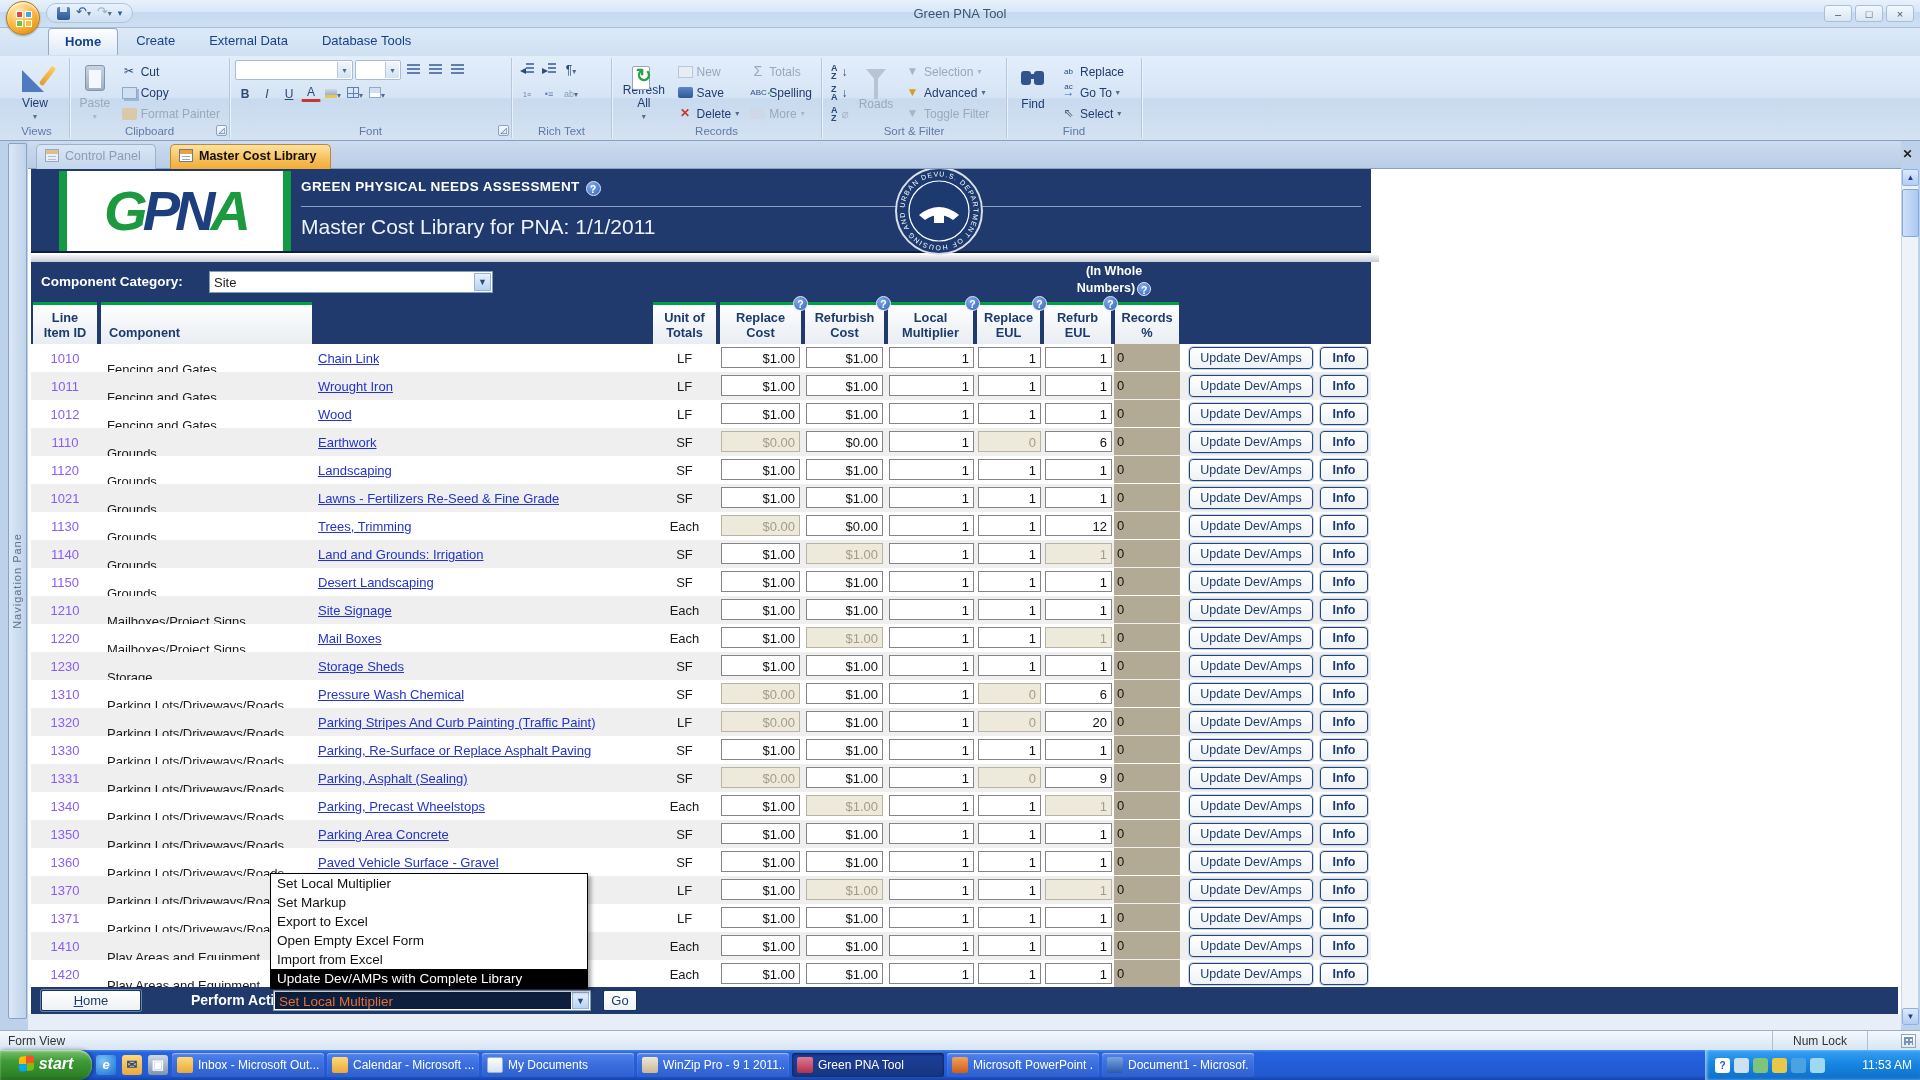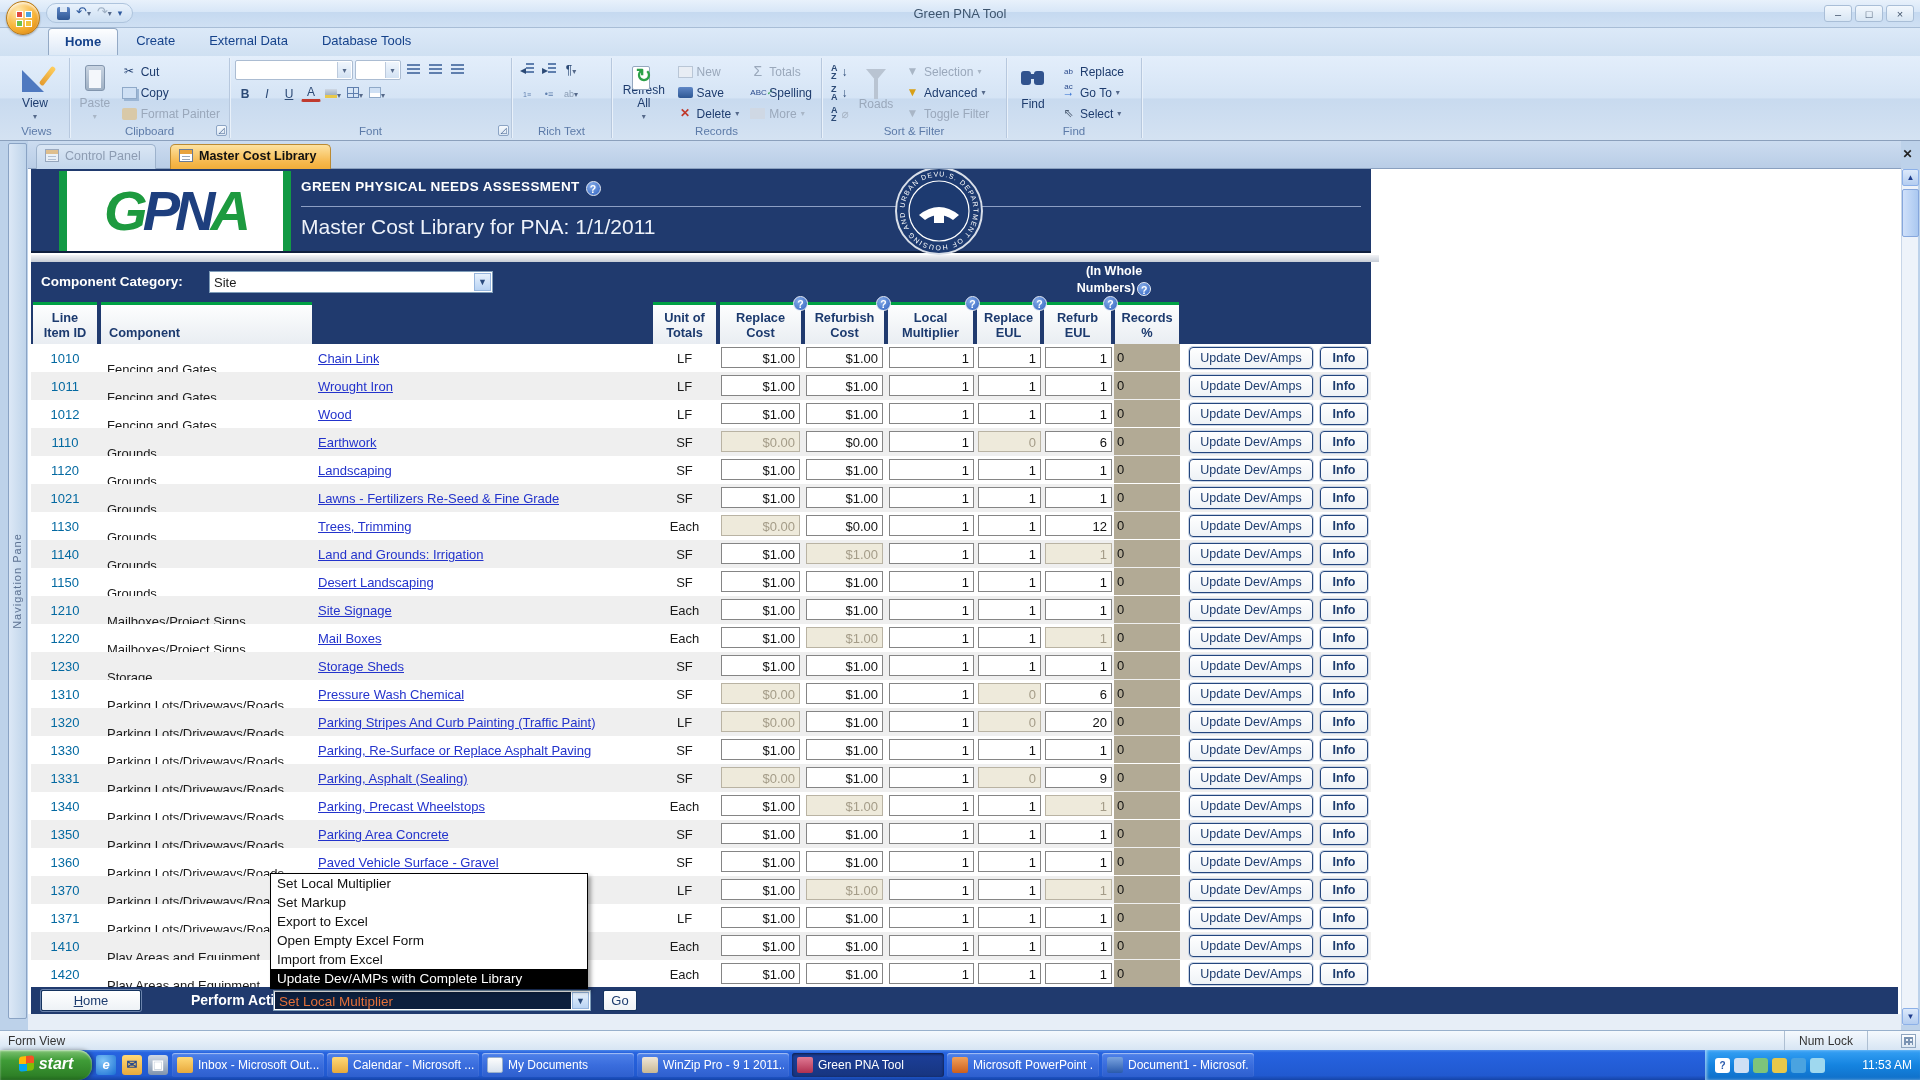--- a/index.html
+++ b/index.html
@@ -115,21 +115,21 @@
  color:#1c3a6e;font-weight:bold;font-size:12.8px;line-height:15px;display:flex;flex-direction:column;justify-content:center;align-items:center;}
 .hc.hleft{justify-content:flex-end;align-items:flex-start;padding:0 0 4px 8px;}
 .hc .hq{position:absolute;top:-9px;right:-7px;margin:0;z-index:6;}
 .c0{left:2px;width:64px;} .c1{left:70px;width:211px;} .c2{left:285px;width:333px;} .c3{left:622px;width:63px;}
 .c4{left:689px;width:81px;} .c5{left:774px;width:79px;} .c6{left:857px;width:85px;} .c7{left:946px;width:63px;}
 .c8{left:1013px;width:67px;} .c9{left:1084px;width:64px;}
 
 #rows{position:absolute;left:3px;top:175px;width:1340px;box-shadow:inset 2px 0 0 #37599e;}
 .trow{position:relative;height:28px;background:#fff;}
 .trow.odd{background:#efefef;}
-.tid{position:absolute;left:0;top:7px;width:68px;text-align:center;font-size:13px;color:#0369a1;}
+.tid{position:absolute;left:0;top:7px;width:68px;text-align:center;font-size:13px;color:#8b5cf6;}
 .tcomp{position:absolute;left:76px;top:18px;width:210px;font-size:13px;color:#1a1a1a;white-space:nowrap;overflow:hidden;}
 .tlink{position:absolute;left:287px;top:7px;max-width:330px;font-size:13px;color:#2333cc;text-decoration:underline;white-space:nowrap;overflow:hidden;}
 .tuom{position:absolute;left:620px;top:7px;width:67px;text-align:center;font-size:13px;color:#1a1a1a;}
 .cin{position:absolute;top:3px;height:21px;background:#fff;border:1px solid #858585;font-size:13px;color:#111;
  text-align:right;padding:3px 4px 0 0;}
 .cin.dis{background:#eeeadb;color:#a49c88;border-color:#b9b3a3;}
 .f-rep{left:690px;width:79px;} .f-ref{left:775px;width:77px;} .f-mul{left:858px;width:85px;}
 .f-re{left:947px;width:63px;} .f-fe{left:1014px;width:67px;}
 .mkc{position:absolute;left:1083px;top:0;width:66px;height:27px;background:#b2aa95;color:#111;font-size:13px;padding:6px 0 0 3px;}
 .rbt{position:absolute;top:3px;height:22px;background:linear-gradient(#ffffff,#eef2f6);border:1px solid #24467e;
@@ -160,21 +160,21 @@
 #vscroll{position:absolute;right:2px;top:28px;width:17px;height:856px;background:#eef3fa;border-left:1px solid #c8d6e8;}
 .sarr{position:absolute;left:0;width:17px;height:17px;background:linear-gradient(#dcE9fb,#b4cdf0);border:1px solid #8cb0e8;
  border-radius:2px;color:#1e3c8c;font-size:8px;text-align:center;line-height:15px;}
 #sthumb{position:absolute;left:0;top:20px;width:17px;height:48px;background:linear-gradient(90deg,#cfe0fa,#aac8f0);
  border:1px solid #86a7dd;border-radius:2px;}
 
 
 #statusbar{position:absolute;left:0;top:1030px;width:1920px;height:20px;
  background:linear-gradient(#f5f9fd,#d7e5f4);border-top:1px solid #98b0cc;font-size:12px;color:#333;}
 #sb-left{position:absolute;left:8px;top:3px;}
-#sb-numlock{position:absolute;right:52px;top:0;height:20px;padding:3px 14px 0;border-left:1px solid #aebfd2;border-right:1px solid #aebfd2;}
+#sb-numlock{position:absolute;right:52px;top:0;height:20px;padding:3px 20px 0;border-left:1px solid #aebfd2;border-right:1px solid #aebfd2;}
 #sb-grip{position:absolute;right:4px;top:3px;width:15px;height:14px;border:1px solid #8fa6c0;background:
  linear-gradient(#fff,#dde8f3);}
 #sb-grip:after{content:"";position:absolute;left:2px;top:2px;width:9px;height:8px;
  background:repeating-linear-gradient(90deg,#7a93b2 0 2px,transparent 2px 4px),repeating-linear-gradient(#7a93b2 0 2px,transparent 2px 4px);}
 
 
 #taskbar{position:absolute;left:0;top:1050px;width:1920px;height:30px;
  background:linear-gradient(180deg,#4a86e8 0%,#2663e0 9%,#2159d0 85%,#1544a8 100%);}
 #startbtn{position:absolute;left:0;top:0;width:92px;height:30px;border-radius:0 14px 14px 0;
  background:linear-gradient(180deg,#7fc373 0%,#3f9c37 35%,#2e8127 85%,#236a1e 100%);

